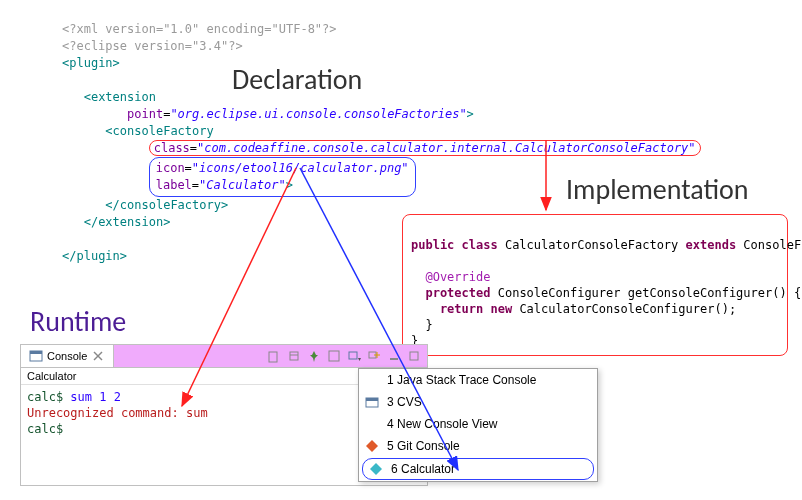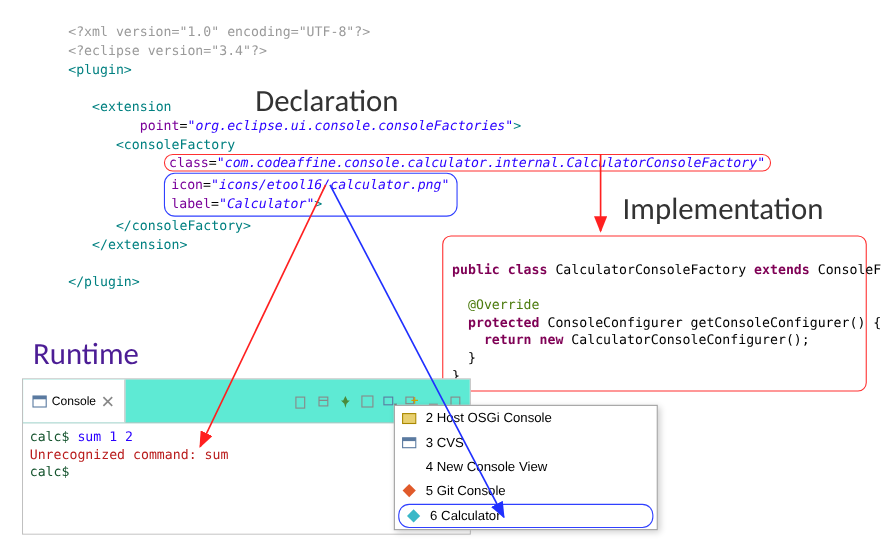--- a/index.html
+++ b/index.html
@@ -4,26 +4,26 @@
 <style>
   * { box-sizing: border-box; margin: 0; padding: 0; }
   body { font-family: "Consolas","Courier New",monospace; font-size: 12px; background: #fff; width: 802px; height: 500px; position: relative; overflow: hidden; }
   .xml-block { position: absolute; left: 62px; top: 4px; line-height: 17px; white-space: pre; font-family: Consolas,monospace; font-size: 12px; }
   .tag { color: #008080; }
   .attr-name { color: #7a0099; }
   .attr-val { color: #2a00ff; font-style: italic; }
   .kw { color: #7f0055; font-weight: bold; }
   .cls-highlight { border: 1px solid #ff3030; border-radius: 10px; padding: 0 4px; }
   .icon-label-highlight { border: 1px solid #3040ff; border-radius: 10px; padding: 2px 6px; display: inline-block; }
-  .ann-decl { position: absolute; left: 232px; top: 62px; font-family: Calibri,Arial,sans-serif; font-size: 28px; color: #333; margin-top: 12px; }
+  .ann-decl { position: absolute; left: 232px; top: 62px; font-family: Calibri,Arial,sans-serif; font-size: 28px; color: #333; }
   .ann-impl { position: absolute; left: 566px; top: 172px; font-family: Calibri,Arial,sans-serif; font-size: 28px; color: #333; }
   .ann-runtime { position: absolute; left: 30px; top: 304px; font-family: Calibri,Arial,sans-serif; font-size: 28px; color: #4c1d95; }
   .impl-box { position: absolute; left: 402px; top: 214px; width: 386px; border: 1px solid #ff3030; border-radius: 8px; padding: 6px 8px; line-height: 16px; font-family: Consolas,monospace; font-size: 12px; white-space: pre; }
   .console-panel { position: absolute; left: 20px; top: 344px; width: 408px; border: 1px solid #c0c0c0; background: #f4f3f2; }
-  .tab-row { display: flex; align-items: center; height: 40px; border-bottom: 1px solid #c0c0c0; background: #5eead4; }
+  .tab-row { display: flex; align-items: center; height: 23px; border-bottom: 1px solid #c0c0c0; background: #f0abfc; }
   .tab { display: inline-flex; align-items: center; gap: 4px; padding: 2px 8px; background: #fff; border-right: 1px solid #c0c0c0; height: 100%; font-family: "Segoe UI",Arial,sans-serif; font-size: 11px; }
   .tab svg { width: 14px; height: 14px; }
   .tb { display: flex; gap: 2px; margin-left: auto; padding-right: 4px; }
   .tb-btn { width: 18px; height: 18px; display: inline-flex; align-items: center; justify-content: center; color: #555; }
   .tb-btn svg { width: 14px; height: 14px; }
   .console-title { padding: 2px 6px; font-family: "Segoe UI",Arial,sans-serif; font-size: 11px; background: #fff; border-bottom: 1px solid #e0e0e0; }
   .console-body { background: #fff; padding: 4px 6px; height: 100px; font-family: Consolas,monospace; font-size: 12px; line-height: 16px; }
   .prompt { color: #14532d; }
   .cmd { color: #2a00ff; }
   .err { color: #b91c1c; }
@@ -54,21 +54,21 @@
 <span class="tag">&lt;/<span>plugin</span>&gt;</span>
 </div>
 
 <div class="ann-decl">Declaration</div>
 <div class="ann-impl">Implementation</div>
 <div class="ann-runtime">Runtime</div>
 
 <div class="impl-box">
 <span class="kw">public class </span><span>CalculatorConsoleFactory </span><span class="kw">extends </span><span>ConsoleFactory {</span>
 
-<span style="color:#4d7c0f">  @Override</span>
+<span style="color:#a21caf">  @Override</span>
 <span class="kw">  protected </span><span>ConsoleConfigurer getConsoleConfigurer() {</span>
 <span class="kw">    return new </span><span>CalculatorConsoleConfigurer();</span>
 <span>  }</span>
 <span>}</span>
 </div>
 
 <div class="console-panel">
   <div class="tab-row">
     <div class="tab">
       <svg>
@@ -121,33 +121,32 @@
             <rect x="3" y="9" width="8" height="2" fill="#888"></rect>
           </svg>
         </span>
       <span class="tb-btn">
           <svg>
             <rect x="3" y="3" width="8" height="8" fill="none" stroke="#888"></rect>
           </svg>
         </span>
     </div>
   </div>
+  <div class="console-title">Calculator</div>
   <div class="console-body">
     <div><span class="prompt">calc$ </span><span class="cmd">sum 1 2</span></div>
     <div class="err">Unrecognized command: sum</div>
     <div><span class="prompt">calc$ </span></div>
   </div>
 </div>
 
 <div class="menu">
   <div class="menu-item">
-      <svg>
-        <rect x="1" y="3" width="12" height="9" fill="#e8d070" stroke="#aa8800"></rect>
-      </svg>
-      <span>2 Host OSGi Console</span>
+      <span class="spacer"></span>
+      <span>1 Java Stack Trace Console</span>
     </div>
   <div class="menu-item">
       <svg>
         <rect x="1" y="3" width="12" height="9" fill="none" stroke="#5a7aa0"></rect>
         <rect x="1" y="3" width="12" height="3" fill="#5a7aa0"></rect>
       </svg>
       <span>3 CVS</span>
     </div>
   <div class="menu-item">
       <span class="spacer"></span>

